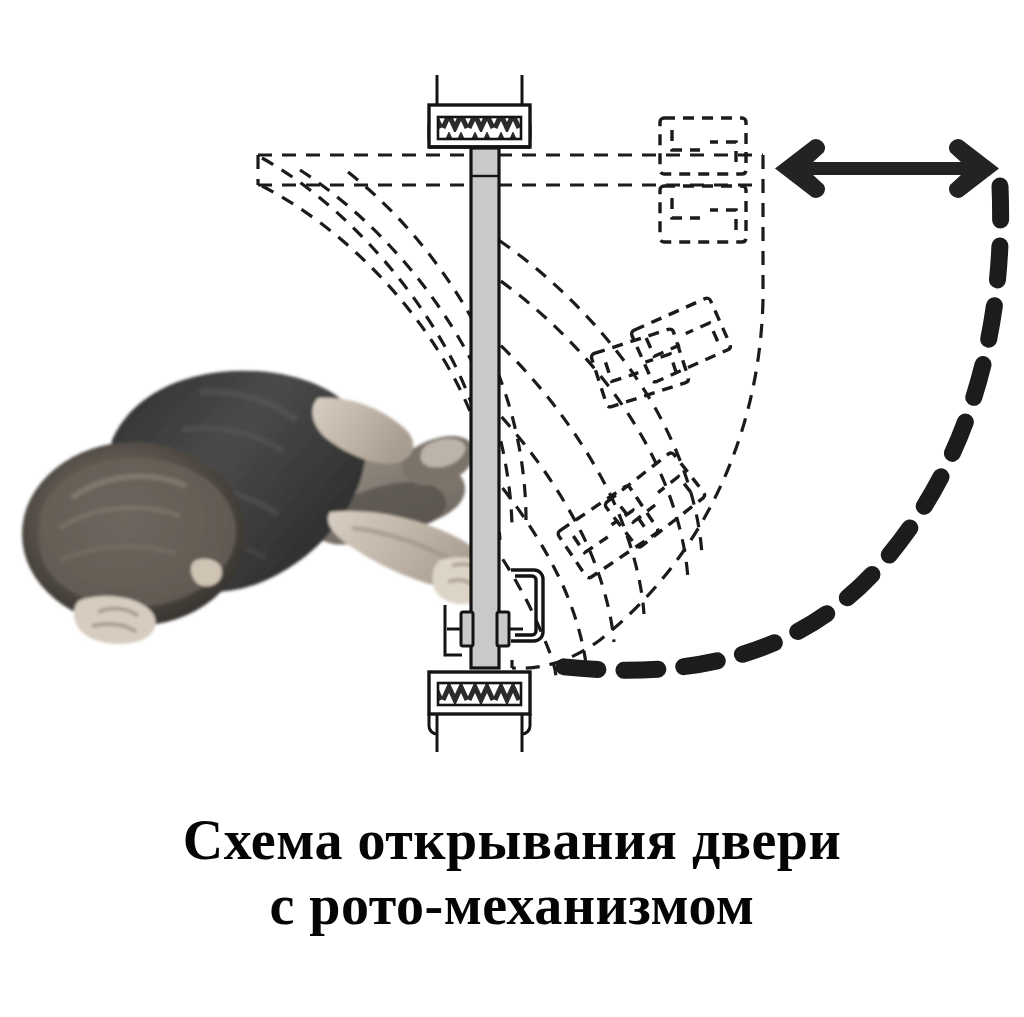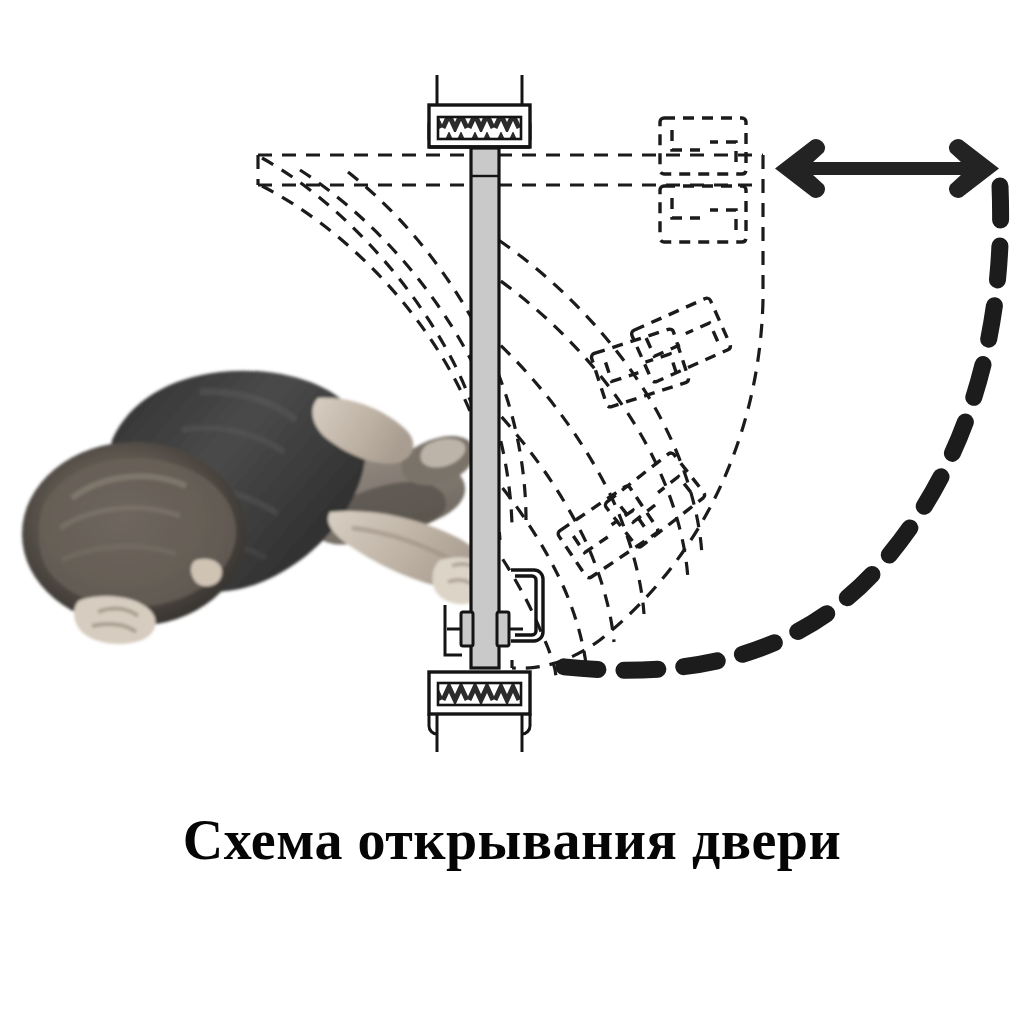--- a/index.html
+++ b/index.html
@@ -255,15 +255,16 @@
       <path d="M775,168.5 L812,140 A9,9 0 0 1 824,152 L806,168.5 L824,185
                A9,9 0 0 1 812,197 Z"></path>
 
       <path d="M999,168.5 L962,140 A9,9 0 0 0 950,152 L968,168.5 L950,185
                A9,9 0 0 0 962,197 Z"></path>
     </g>
   </svg>
 
   <div class="caption-block">
     <div class="caption-line">Схема открывания двери</div>
+    <div class="caption-line">с рото-механизмом</div>
   </div>
 
 </div>
 
 </body></html>

